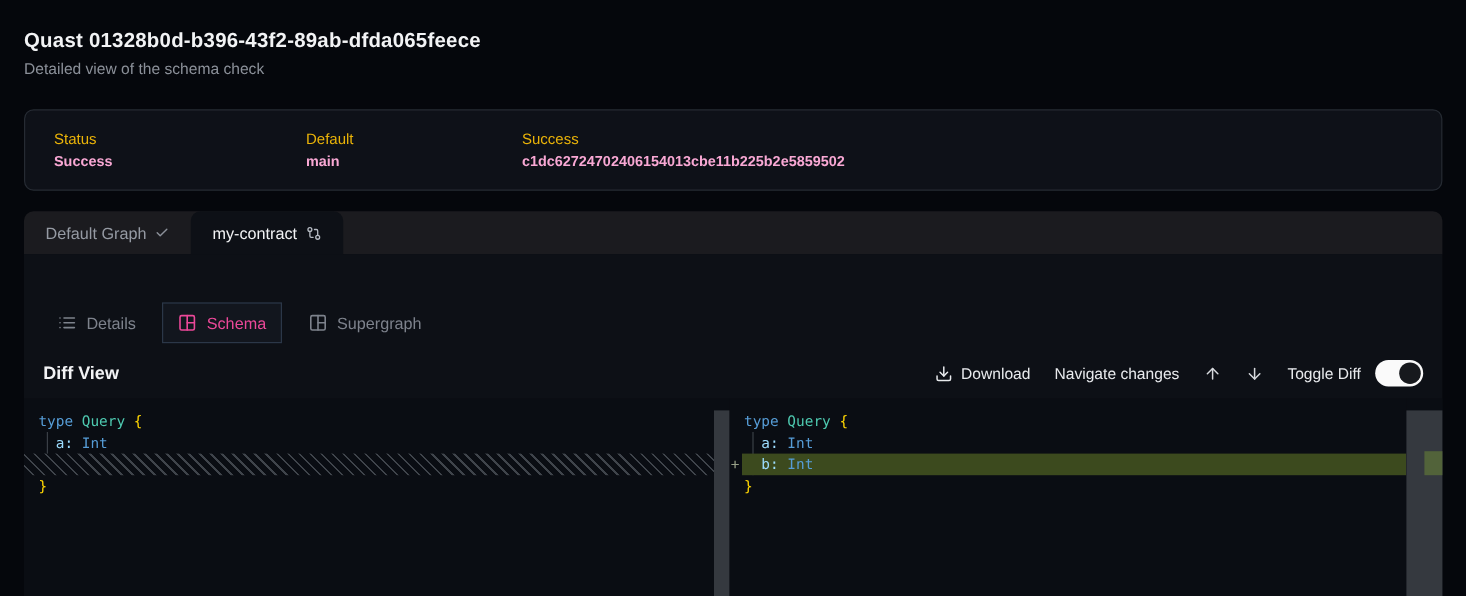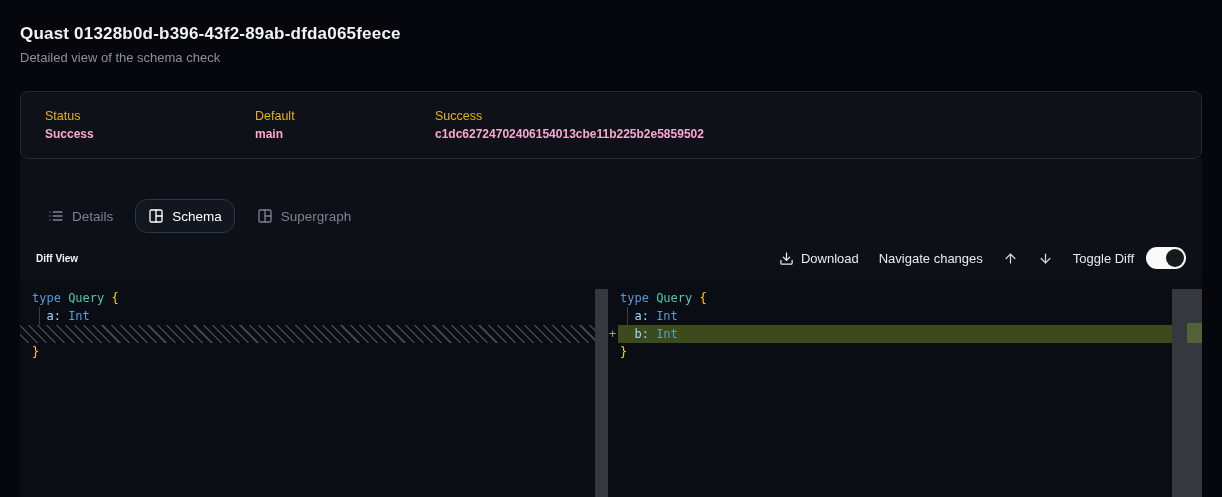--- a/index.html
+++ b/index.html
@@ -42,26 +42,26 @@
   .ctab .ticon { display:flex; color:#b7bcc4; }
 
   
   .panel { background:#0d1016; flex:1; display:flex; flex-direction:column; min-height:0; }
 
   
   .vtabs { height:42px; flex:none; display:flex; align-items:center; gap:10px; padding:0 16px;margin-top:36px; }
   .vtab { display:flex; align-items:center; gap:8px; font-size:13.5px; padding:8px 12px; color:#7d828c; cursor:default; }
   .vtab .vicon { display:flex; }
   .vtab.active {
-    color:#ffffff; background:#12161e; border:1px solid #2b3748; border-radius:12px; font-weight:500;
+    color:#ec4899; background:#12161e; border:1px solid #2b3748; border-radius:0; font-weight:500;
   }
 
   
   .dbar { height:42px; flex:none; display:flex; align-items:center; padding:0 16px; }
-  .dbar .dtitle { font-size:10px; font-weight:700; color:#f2f3f5; }
+  .dbar .dtitle { font-size:15px; font-weight:700; color:#f2f3f5; }
   .dbar .spacer { flex:1; }
   .dctl { display:flex; align-items:center; gap:7px; font-size:13px; color:#e8eaed; margin-left:20px; cursor:default; }
   .iconbtn { display:flex; color:#d6d9dd; margin-left:20px; cursor:default; }
   .toggle {
     margin-left:12px; width:40px; height:22px; border-radius:11px;
     background:#3a3d44; position:relative; cursor:default;
   }
   .toggle .thumb {
     position:absolute; top:2px; left:2px; width:18px; height:18px; border-radius:50%;
     background:#fff; transition:none;
@@ -113,20 +113,41 @@
     <div class="field c2">
       <span class="f-label">Default</span>
       <span class="f-value">main</span>
     </div>
     <div class="field c4">
       <span class="f-label">Success</span>
       <span class="f-value">c1dc62724702406154013cbe11b225b2e5859502</span>
     </div>
   </div>
 
+  <div class="ctabs">
+    <div class="ctab inactive">
+      <span>Default Graph</span>
+      <span class="ticon" style="color:#8b9099">
+        <svg width="12" height="12" viewBox="0 0 24 24" fill="none" stroke="currentColor" stroke-width="2.4" stroke-linecap="round" stroke-linejoin="round">
+            <path d="M20 6 9 17l-5-5"></path>
+          </svg>
+      </span>
+    </div>
+    <div class="ctab active">
+      <span>my-contract</span>
+      <span class="ticon">
+        <svg width="13" height="13" viewBox="0 0 24 24" fill="none" stroke="currentColor" stroke-width="2" stroke-linecap="round" stroke-linejoin="round">
+            <circle cx="18" cy="18" r="3"></circle>
+            <circle cx="6" cy="6" r="3"></circle>
+            <path d="M13 6h3a2 2 0 0 1 2 2v7"></path>
+            <path d="M11 18H8a2 2 0 0 1-2-2V9"></path>
+          </svg>
+      </span>
+    </div>
+  </div>
 
   <div class="panel">
 
     <div class="vtabs">
       <div class="vtab">
         <span class="vicon">
           <svg width="16" height="16" viewBox="0 0 24 24" fill="none" stroke="currentColor" stroke-width="2" stroke-linecap="round" stroke-linejoin="round">
               <path d="M3 6h.01M3 12h.01M3 18h.01M8 6h13M8 12h13M8 18h13"></path>
             </svg>
         </span>

